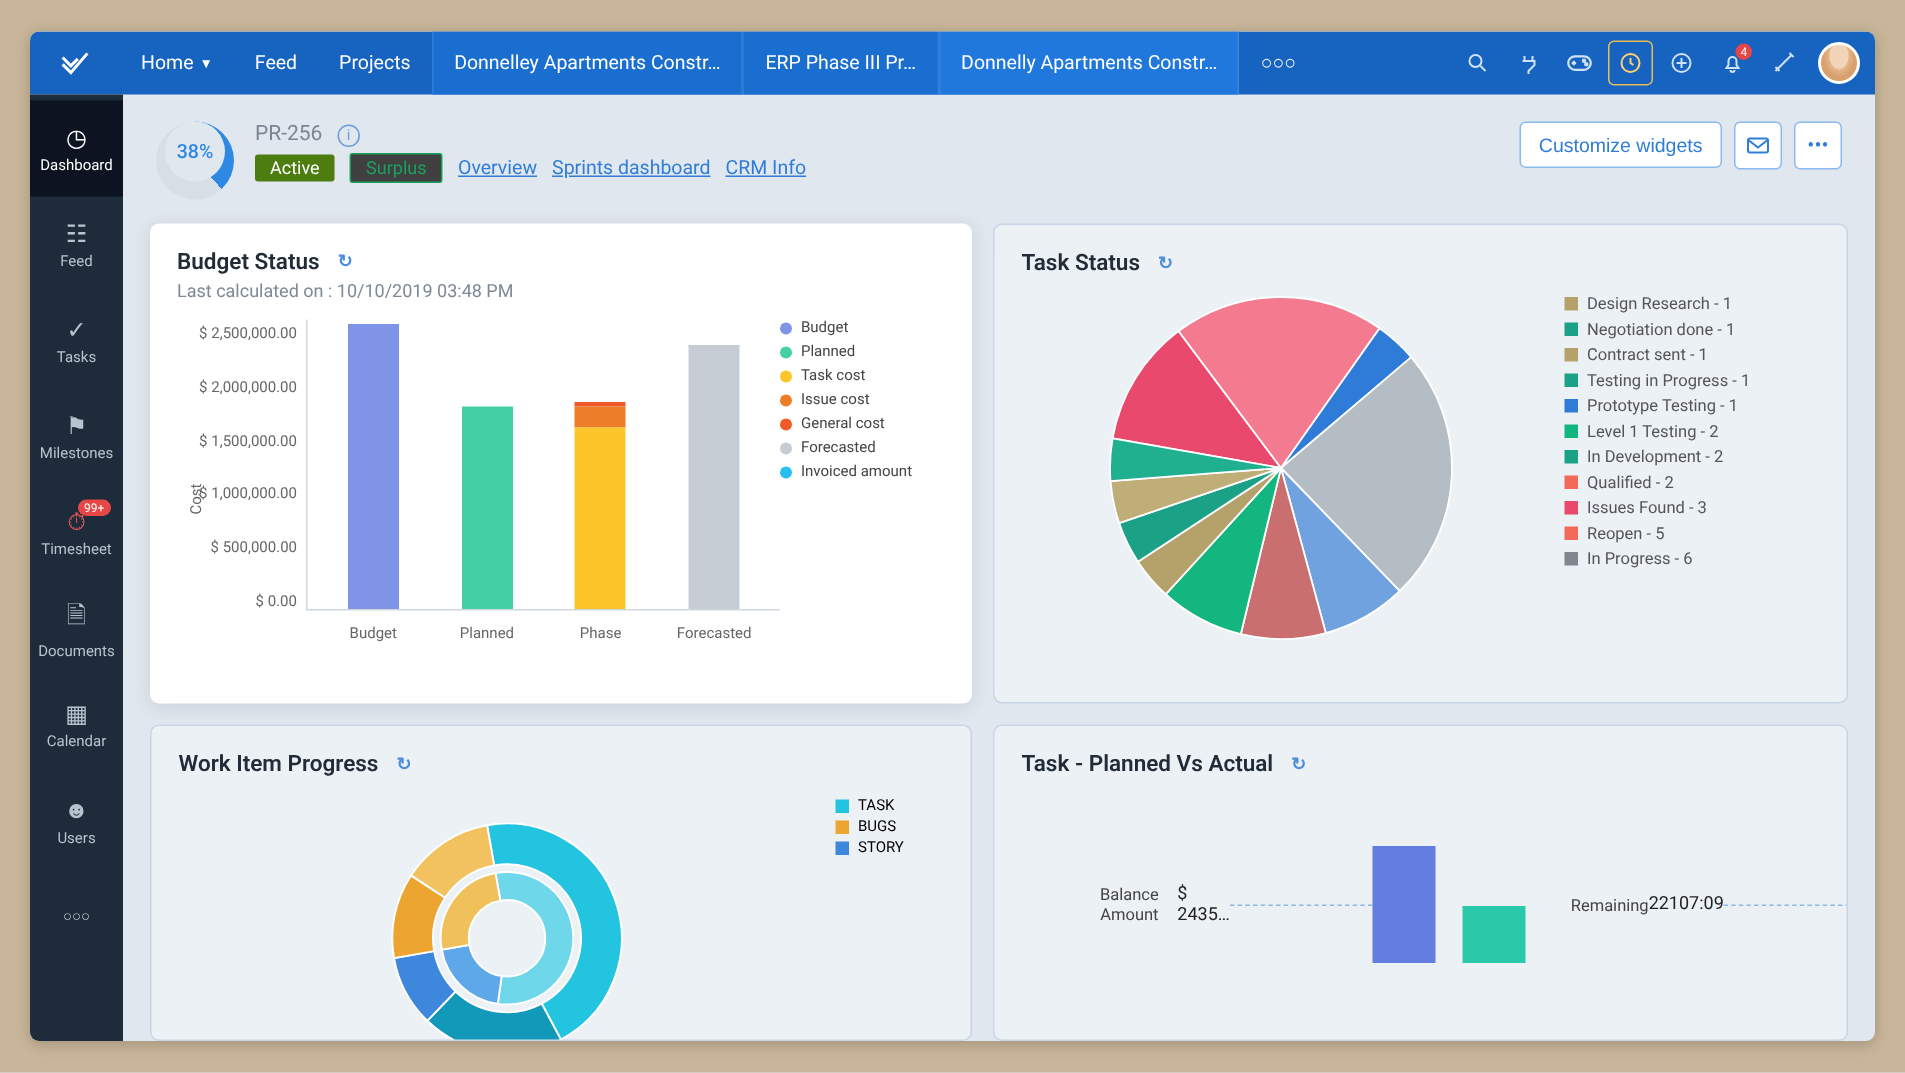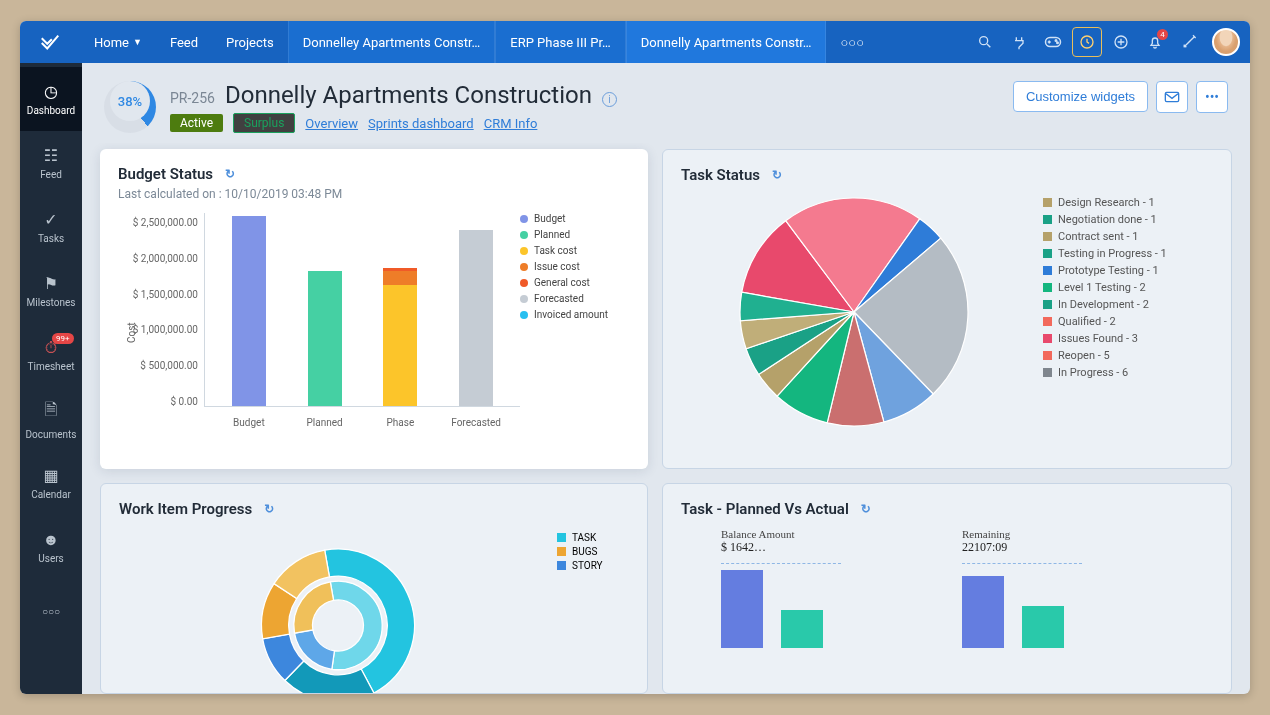--- a/index.html
+++ b/index.html
@@ -290,21 +290,21 @@
 .pie-sq { width: 9px; height: 9px; }
 
 
 .wip-body { display: flex; margin-top: 14px; }
 .wip-legend { width: 72px; font-size: 10px; margin-left: auto; }
 .wip-legend .lg-row { margin-bottom: 3px; }
 .wip-chart { flex: 1; display: flex; justify-content: center; }
 
 
 .tpa-body { display: flex; gap: 30px; margin-top: 10px; height: 150px; padding: 0 40px;}
-.tpa-col { flex: 1; display: flex; flex-direction: column; align-items: flex-start; font-family: Liberation Serif, serif; }
+.tpa-col { flex: 1; display: flex; align-items: center; }
 .tpa-label { font-size: 11px; color: #444; text-align: center; }
 .tpa-val { font-size: 12px; color: #222; margin-bottom: 2px; }
 .tpa-divider { width: 120px; border-top: 1px dashed #8fb7e5; margin: 6px 0; }
 .tpa-bars { display: flex; gap: 18px; align-items: flex-end; height: 78px; }
 .tpa-bar { width: 42px; }
 
 </style>
 </head>
 <body>
 
@@ -430,21 +430,20 @@
 
     <div class="content">
 
       <div class="header">
         <div class="progress-ring">
           <div class="inner">38%</div>
         </div>
         <div class="header-main">
           <div class="title-row">
             <span class="proj-code">PR-256</span>
-            <span class="proj-title">Donnelly Apartments Construction</span>
             <span class="info-icon">i</span>
           </div>
           <div class="badge-row">
             <span class="pill active">Active</span>
             <span class="pill surplus">Surplus</span>
             <span class="tab-link">Overview</span>
             <span class="tab-link">Sprints dashboard</span>
             <span class="tab-link">CRM Info</span>
           </div>
         </div>
@@ -652,21 +651,21 @@
           </div>
 
           <div class="card">
             <div class="card-title">
               <span>Task - Planned Vs Actual</span>
               <span class="refresh">↻</span>
             </div>
             <div class="tpa-body" id="tpa-body">
                 <div class="tpa-col">
                   <div class="tpa-label">Balance Amount</div>
-                  <div class="tpa-val">$ 1642…</div>
+                  <div class="tpa-val">$ 2435…</div>
                   <div class="tpa-divider"></div>
                   <div class="tpa-bars">
                     <div class="tpa-bar" style="height:78px;background:#647de0"></div>
                     <div class="tpa-bar" style="height:38px;background:#29c9aa"></div>
                   </div>
                 </div>
                 <div class="tpa-col">
                   <div class="tpa-label">Remaining</div>
                   <div class="tpa-val">22107:09</div>
                   <div class="tpa-divider"></div>

